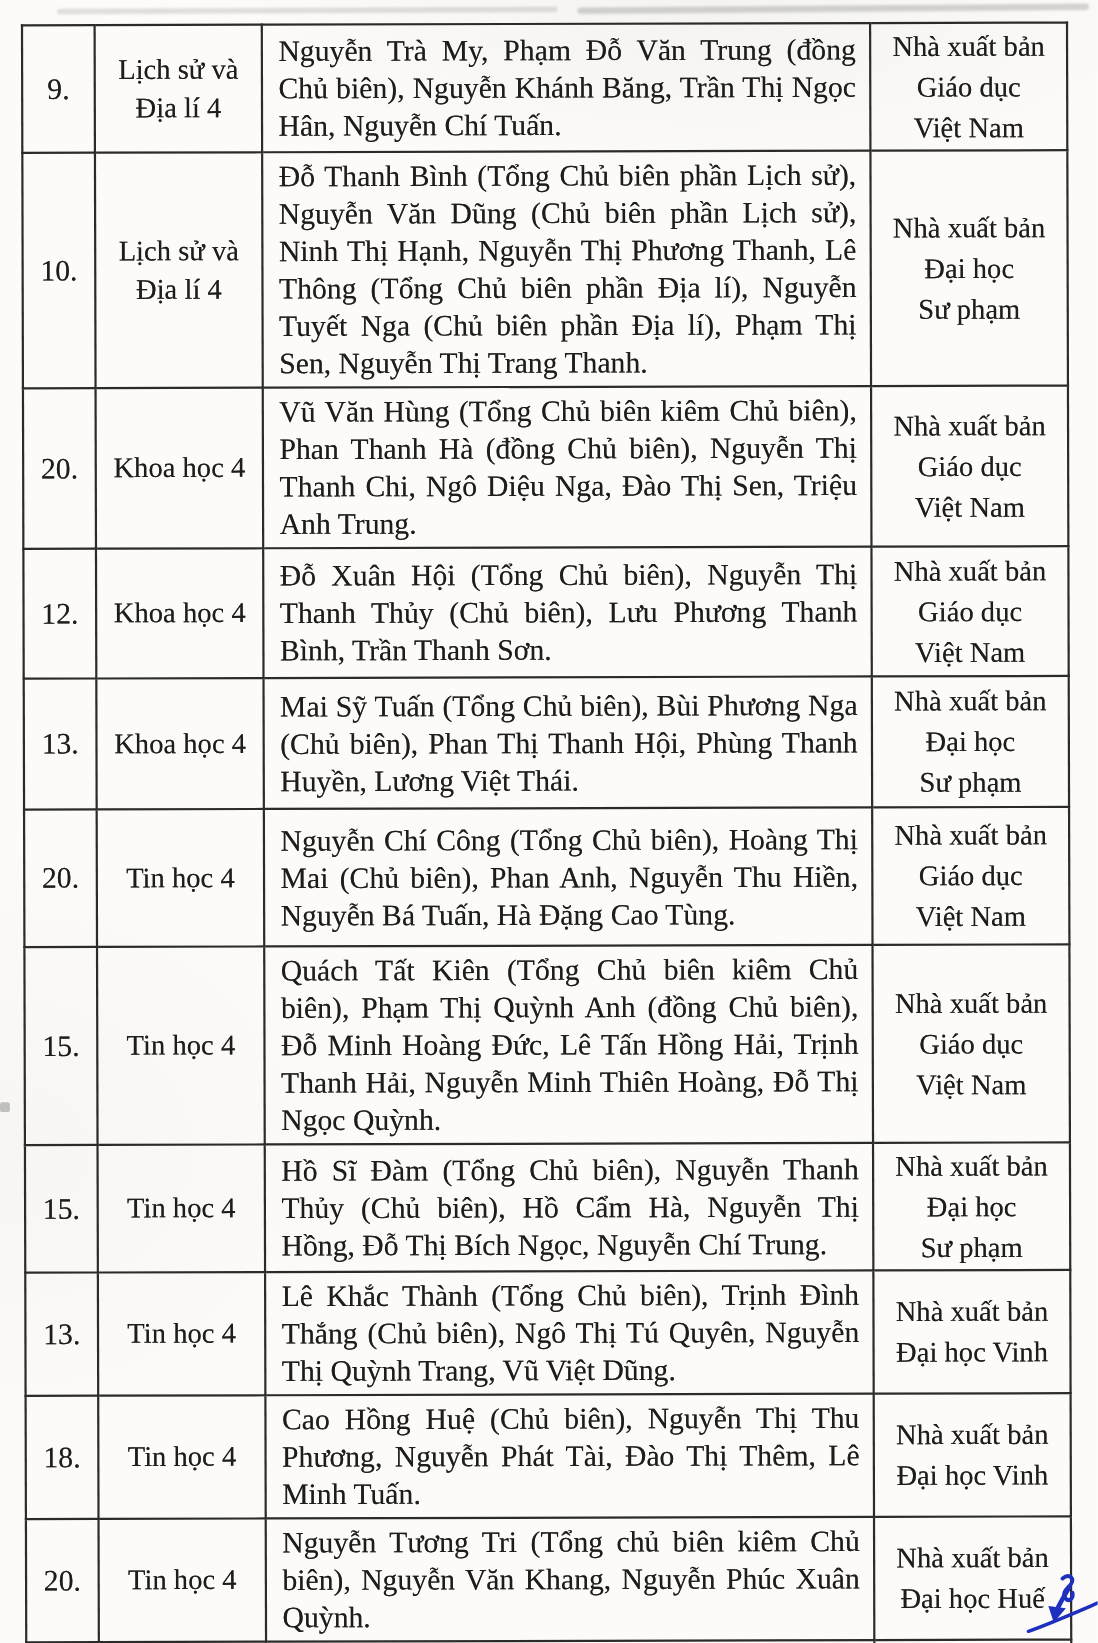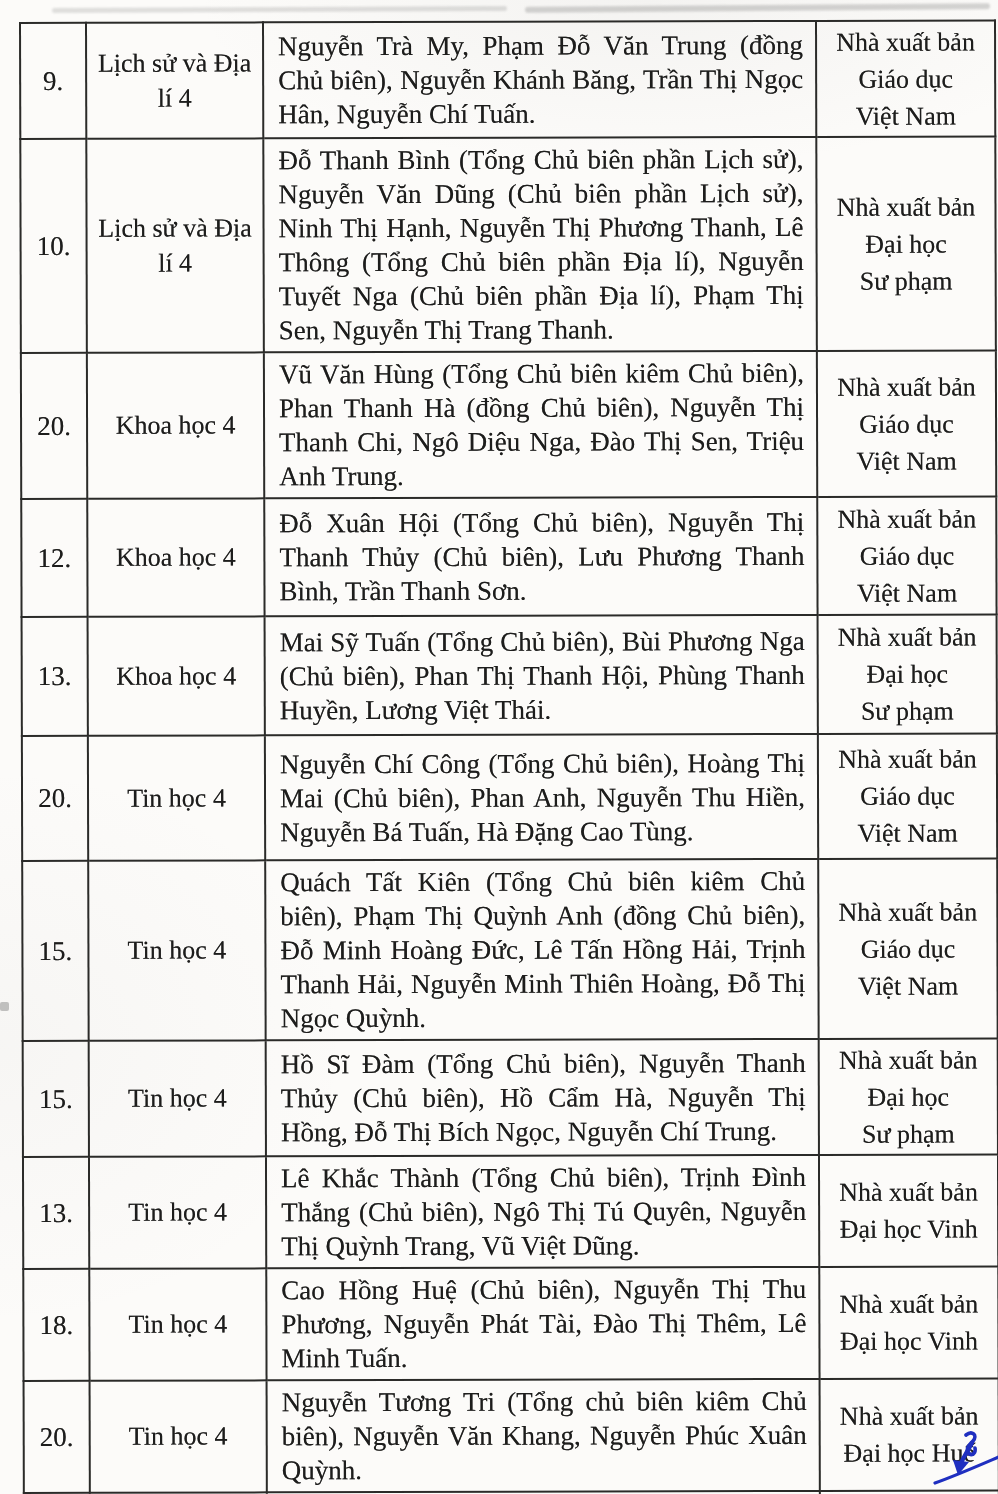--- a/index.html
+++ b/index.html
@@ -37,21 +37,21 @@
     transform:rotate(-0.15deg);
     transform-origin:0 0;
   }
   td {
     border:2px solid #2b2b29;
     box-sizing:border-box;
     vertical-align:middle;
     text-shadow:0 0 0.6px rgba(25,25,25,0.65);
   }
   td.c-no       { width:66px;  text-align:center; font-size:27px; }
-  td.c-subject  { width:177px; text-align:center; font-size:26px; line-height:1.35; padding:0 3px; }
+  td.c-subject  { width:152px; text-align:center; font-size:26px; line-height:1.35; padding:0 3px; }
   td.c-authors  { width:553px; text-align:justify; font-size:27px; line-height:34px;
                   padding:4px 12px 4px 14px; }
   td.c-publisher{ width:179px; text-align:center; font-size:26px; padding:0 4px; }
   .pub-line     { line-height:37px; }
 
   svg.signature { position:absolute; left:928px; top:1430px; }
 </style>
 </head>
 <body>
 

